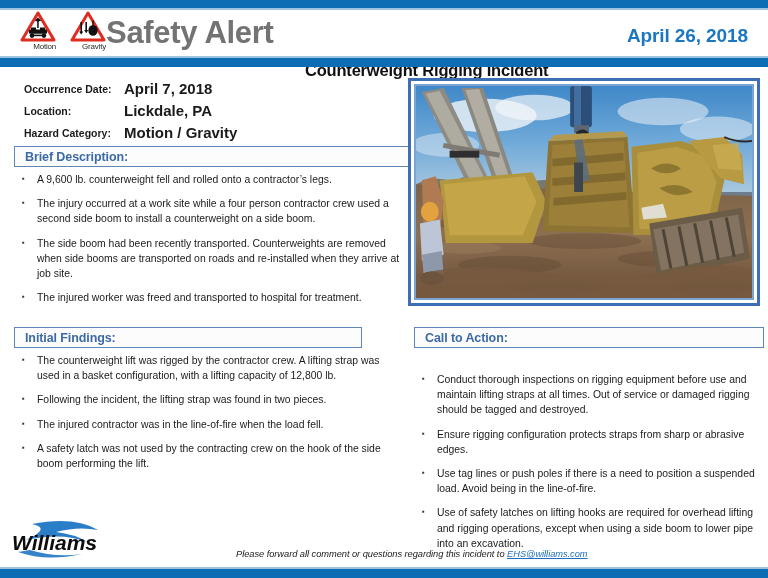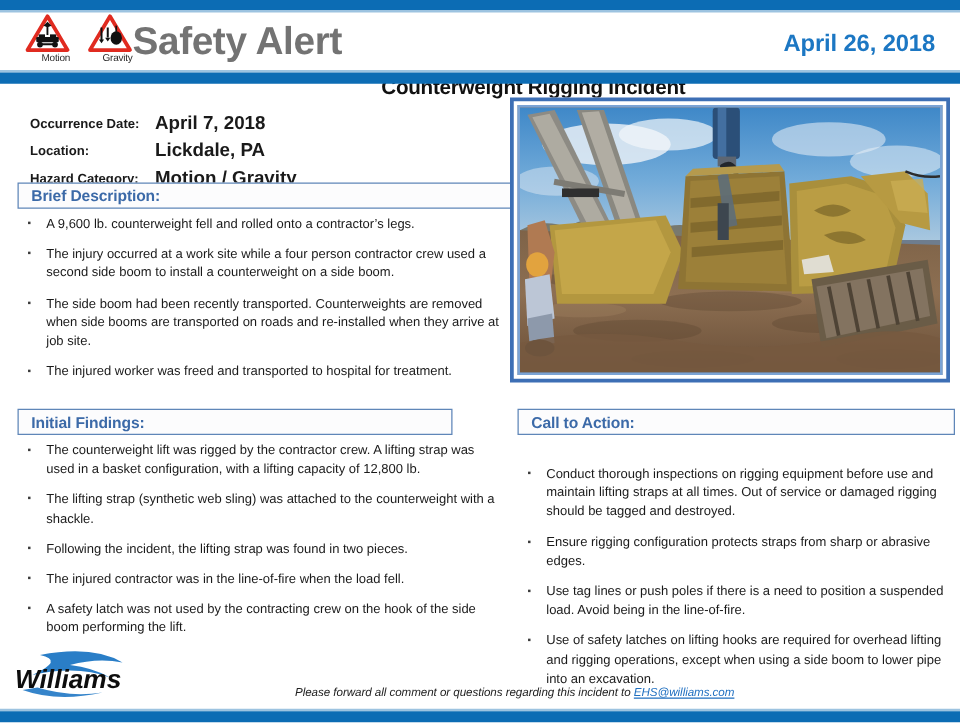--- a/index.html
+++ b/index.html
@@ -105,21 +105,21 @@
     font-size: 19px;
     font-weight: bold;
     color: #1c77c3;
     letter-spacing: -0.1px;
     line-height: 20px;
   }
 
   
   .meta {
     position: absolute;
-    left: 24px; top: 88px;
+    left: 24px; top: 78px;
     width: 360px;
   }
   .meta-row {
     display: flex;
     line-height: 22px;
     height: 22px;
   }
   .meta-label {
     width: 100px;
     font-size: 10.5px;
@@ -290,21 +290,20 @@
   <li>The injury occurred at a work site while a four person contractor crew used a second side boom to  install a counterweight on a side boom.</li>
   <li>The side boom had been recently transported. Counterweights are removed when side booms are transported on roads and re-installed when they arrive at job site.</li>
   <li>The injured worker was freed and transported to hospital for treatment.</li>
 </ul>
 
 <div class="sec-head" style="left:14px; top:327px; width:348px;">
   <span class="sec-head-text">Initial Findings:</span>
 </div>
 <ul class="blist" style="left:14px; top:353px; width:388px;">
   <li>The counterweight lift was rigged by the contractor crew. A lifting strap was used in a basket configuration, with a lifting capacity of 12,800 lb.</li>
-  <li>The lifting strap (synthetic web sling) was attached to the counterweight with a shackle.</li>
   <li>Following the incident, the lifting strap was found in two pieces.</li>
   <li>The injured contractor was in the line-of-fire when the load fell.</li>
   <li>A safety latch was not used by the contracting crew on the hook of the side boom performing the lift.</li>
 </ul>
 
 <div class="sec-head" style="left:414px; top:327px; width:350px;">
   <span class="sec-head-text">Call to Action:</span>
 </div>
 <ul class="blist" style="left:414px; top:372px; width:352px;">
   <li>Conduct thorough inspections on rigging equipment before use and maintain lifting straps at all times. Out of service or damaged rigging should be tagged and destroyed.</li>

